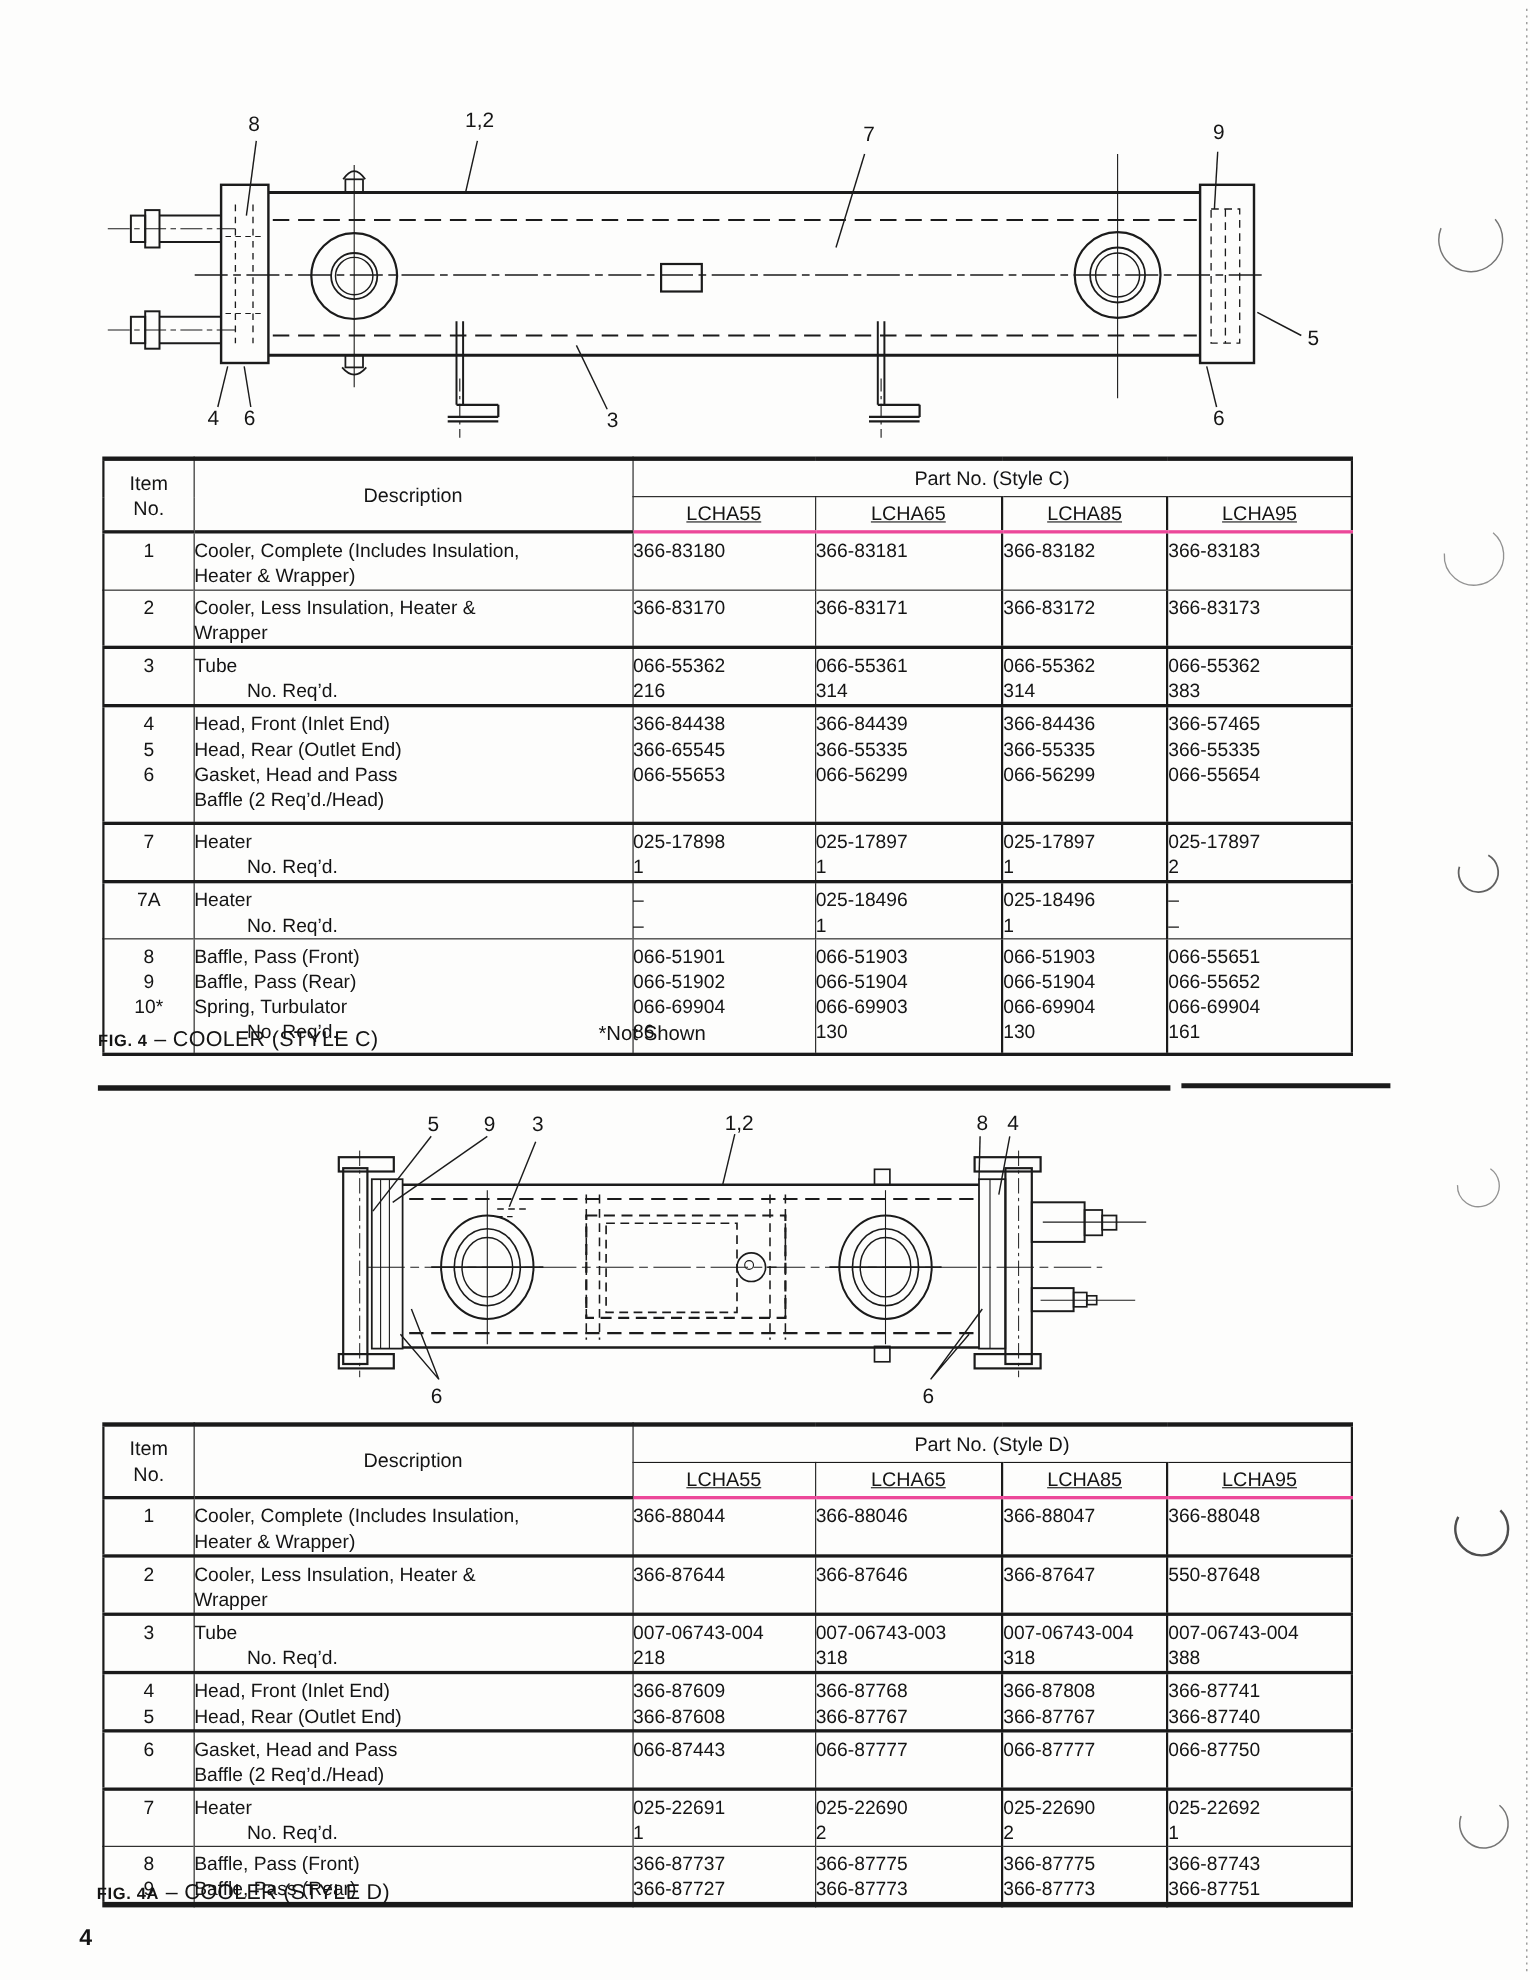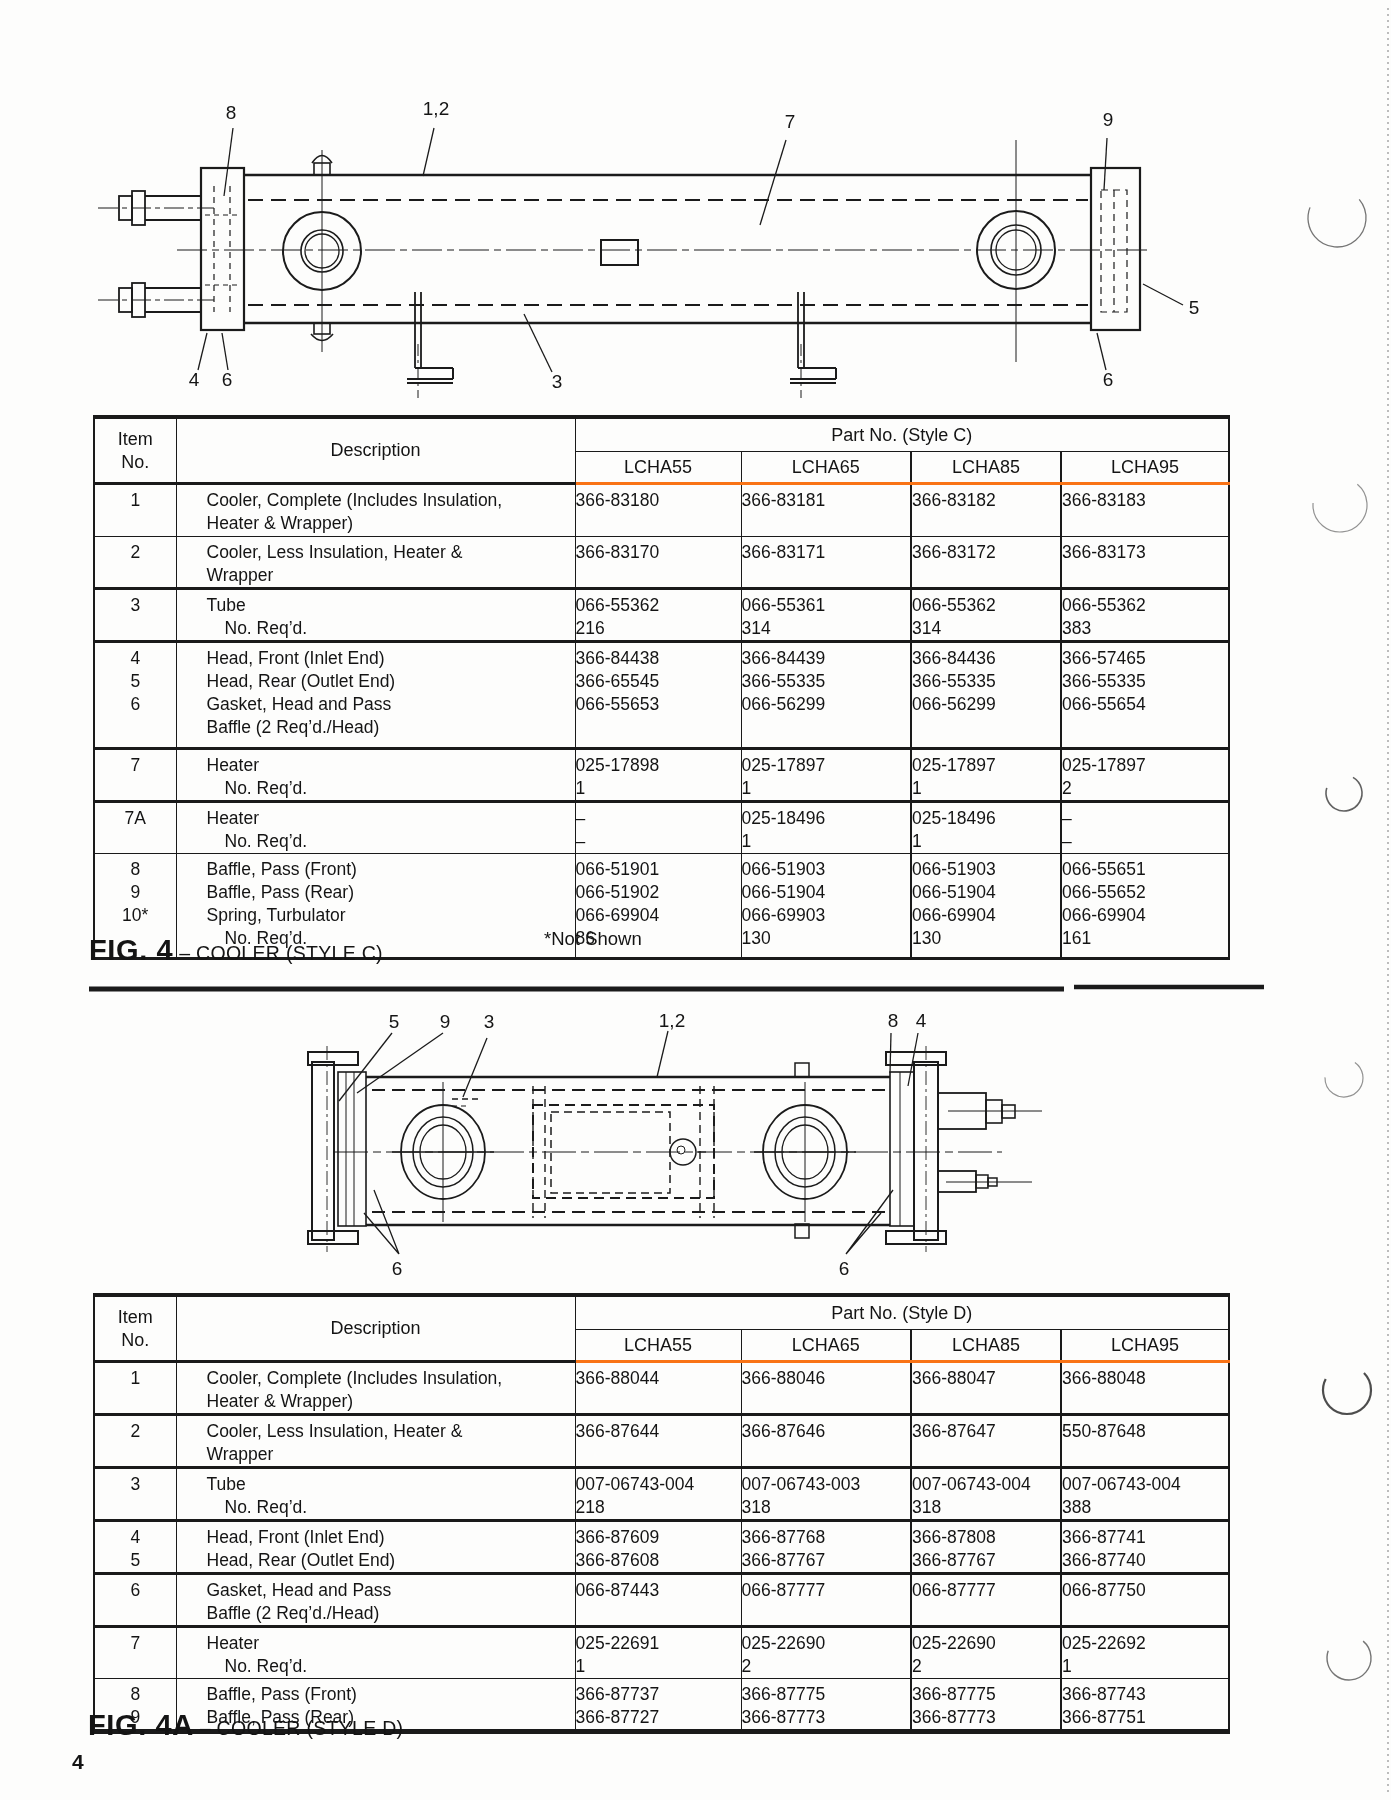--- a/index.html
+++ b/index.html
@@ -15,37 +15,37 @@
   #t1{left:93px;top:415px;width:1135px;}
   #t2{left:93px;top:1293px;width:1135px;}
   table.parts{border:2px solid #1a1a1a;border-top:4px solid #1a1a1a;}
   #t1{border-bottom:3px solid #1a1a1a;}
   #t2{border-bottom:5px solid #1a1a1a;}
   .w0{width:82px}.w1{width:399px}.w2{width:166px}.w3{width:170px}.w4{width:150px}.w5{width:168px}
   th,td{padding:0;font-weight:400;}
   .vr{border-right:1.6px solid #1a1a1a;}
   .vrb{border-right:2.2px solid #1a1a1a;}
   tr.hrow1 th.part{border-bottom:1.4px solid #1a1a1a;height:32px;}
-  tr.hrow2 th{border-bottom:3px solid #f97316;height:30px;}
+  tr.hrow2 th{border-bottom:3px solid #ec4899;height:30px;text-decoration:underline;}
   th.hitem,th.hdesc{border-bottom:3px solid #1a1a1a;}
   tbody tr.g-thick{border-bottom:3px solid #1a1a1a;}
   tbody tr.g-thin{border-bottom:1.5px solid #1a1a1a;}
   tbody tr.g-none{border-bottom:0;}
   td{vertical-align:top;}
   td .pad{padding-top:4px;}
   .ln{height:23px;line-height:23px;white-space:nowrap;}
   td.c-item{text-align:center;}
-  td.c-desc .ln{padding-left:30px;text-align:left;}
+  td.c-desc .ln{text-align:left;}
   td.c-desc .ln.ind{padding-left:48px;}
   td.c-val{text-align:left;}
   th{font-size:18px;}
 
   
   .cap{position:absolute;white-space:nowrap;font:400 19.5px "Liberation Sans",sans-serif;letter-spacing:.3px;}
-  .cap .capb{font-weight:700;font-size:29px;letter-spacing:.6px;margin-right:6px;}
+  .cap .capb{font-weight:700;font-size:15px;letter-spacing:.6px;margin-right:6px;}
   #cap1{left:89px;top:934px;}
   #cap2{left:88px;top:1709px;}
   .note{position:absolute;left:544px;top:928px;font:400 18.5px "Liberation Sans",sans-serif;}
   .pagenum{position:absolute;left:72px;top:1750px;font:700 21px "Liberation Sans",sans-serif;}
   .footer-right{position:absolute;left:900px;top:1799px;width:341px;text-align:right;
                 font:700 15.5px "Liberation Sans",sans-serif;letter-spacing:.4px;}
 </style>
 </head>
 <body>
 

